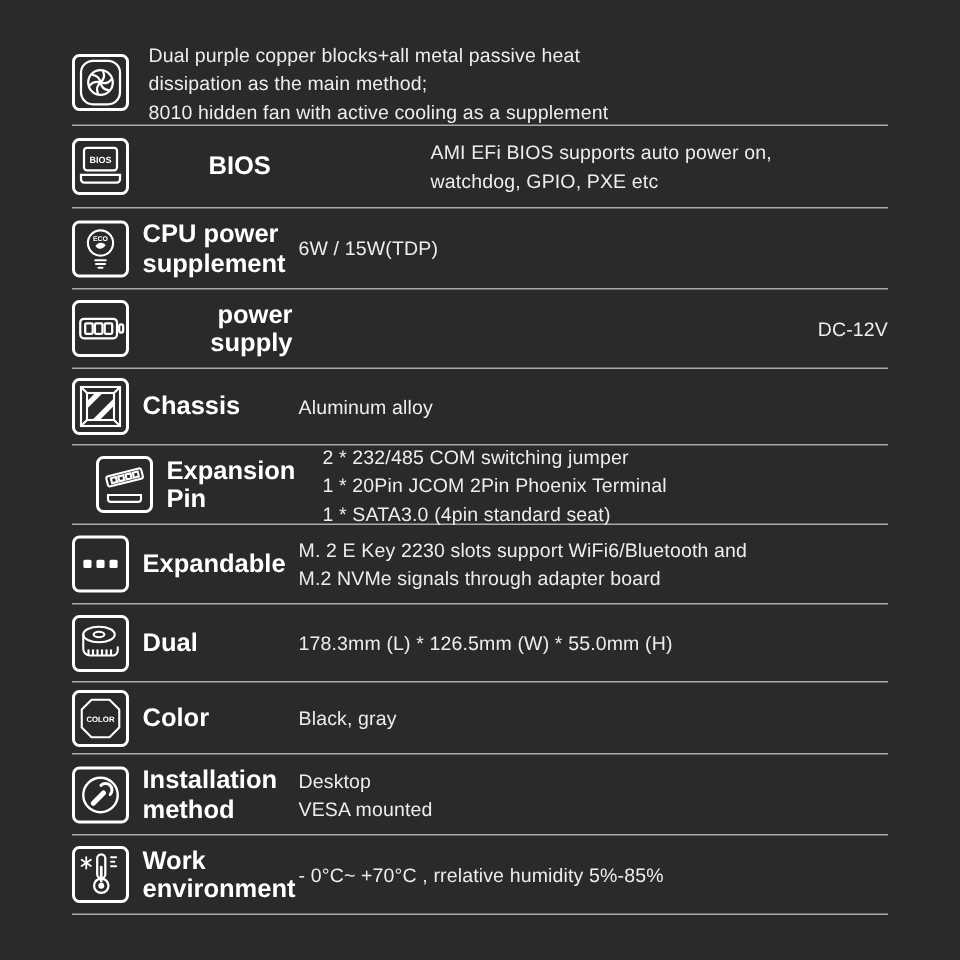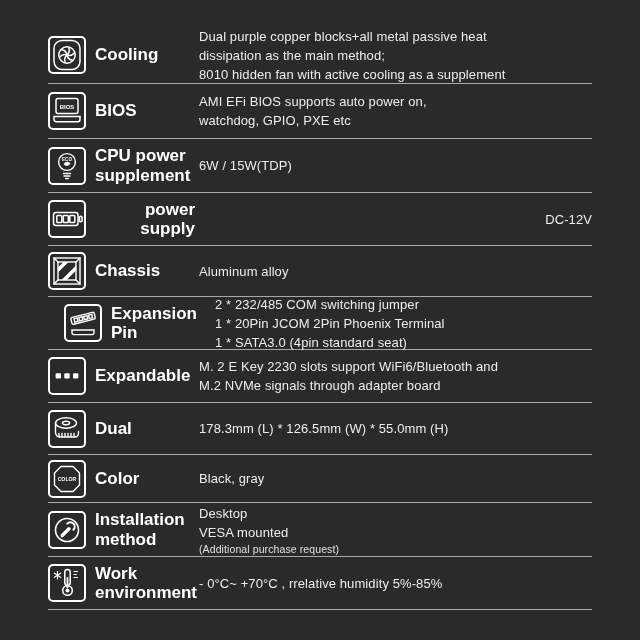--- a/index.html
+++ b/index.html
@@ -11,21 +11,21 @@
     position:relative;
   }
   .table{padding:27px 48px 0 48px;}
   .row{
     display:flex;
     align-items:center;
     border-bottom:1px solid #a9a9ab;
     box-sizing:border-box;
   }
   .row:nth-child(1){height:57px;}
-  .row:nth-child(2){height:55px;}
+  .row:nth-child(2){height:55px;gap:44px;}
   .row:nth-child(3){height:54px;}
   .row:nth-child(4){height:53px;text-align:right;}
   .row:nth-child(5){height:51px;justify-content:space-between;}
   .row:nth-child(6){height:53px;padding-left:16px;}
   .row:nth-child(7){height:53px;}
   .row:nth-child(8){height:52px;}
   .row:nth-child(9){height:48px;}
   .row:nth-child(10){height:54px;}
   .row:nth-child(11){height:53px;}
   .icon-box{
@@ -75,21 +75,20 @@
           <circle cx="17" cy="17" r="8.2"></circle>
           <circle cx="17" cy="17" r="1.5" fill="#ffffff" stroke="none"></circle>
           <path d="M17,17 Q20.5,14 18.8,9.8"></path>
           <path d="M17,17 Q20.5,14 18.8,9.8" transform="rotate(60 17 17)"></path>
           <path d="M17,17 Q20.5,14 18.8,9.8" transform="rotate(120 17 17)"></path>
           <path d="M17,17 Q20.5,14 18.8,9.8" transform="rotate(180 17 17)"></path>
           <path d="M17,17 Q20.5,14 18.8,9.8" transform="rotate(240 17 17)"></path>
           <path d="M17,17 Q20.5,14 18.8,9.8" transform="rotate(300 17 17)"></path>
         </svg>
       </div>
-      <div class="label">Cooling</div>
       <div class="desc-col">
           <div class="desc">Dual purple copper blocks+all metal passive heat
 dissipation as the main method;
 8010 hidden fan with active cooling as a supplement</div>
         </div>
     </div>
 
     <div class="row">
       <div class="icon-box">
         <svg width="34" height="34" viewBox="0 0 34 34" fill="none" stroke="#ffffff" stroke-width="1.5" stroke-linecap="round">
@@ -239,21 +238,20 @@
         <svg width="34" height="34" viewBox="0 0 34 34" fill="none" stroke="#ffffff" stroke-width="1.6" stroke-linecap="round">
           <circle cx="17" cy="17" r="11.5"></circle>
           <line x1="12.2" y1="22.5" x2="19" y2="15.7" stroke-width="3.4"></line>
           <path d="M17.3,10.6 a4.3,4.3 0 1 1 6.1,6.1" stroke-width="2"></path>
         </svg>
       </div>
       <div class="label">Installation method</div>
       <div class="desc-col">
         <div class="desc">Desktop
 VESA mounted</div>
-        <div class="note">(Additional purchase request)</div>
       </div>
     </div>
 
     <div class="row">
       <div class="icon-box">
         <svg width="34" height="34" viewBox="0 0 34 34" fill="none" stroke="#ffffff" stroke-width="1.5" stroke-linecap="round">
           <rect x="14.8" y="3.5" width="5.4" height="16" rx="2.7"></rect>
           <circle cx="17.5" cy="24.5" r="4.8"></circle>
           <circle cx="17.5" cy="24.5" r="2" fill="#ffffff" stroke="none"></circle>
           <line x1="17.5" y1="12" x2="17.5" y2="21.5" stroke-width="1.8"></line>

